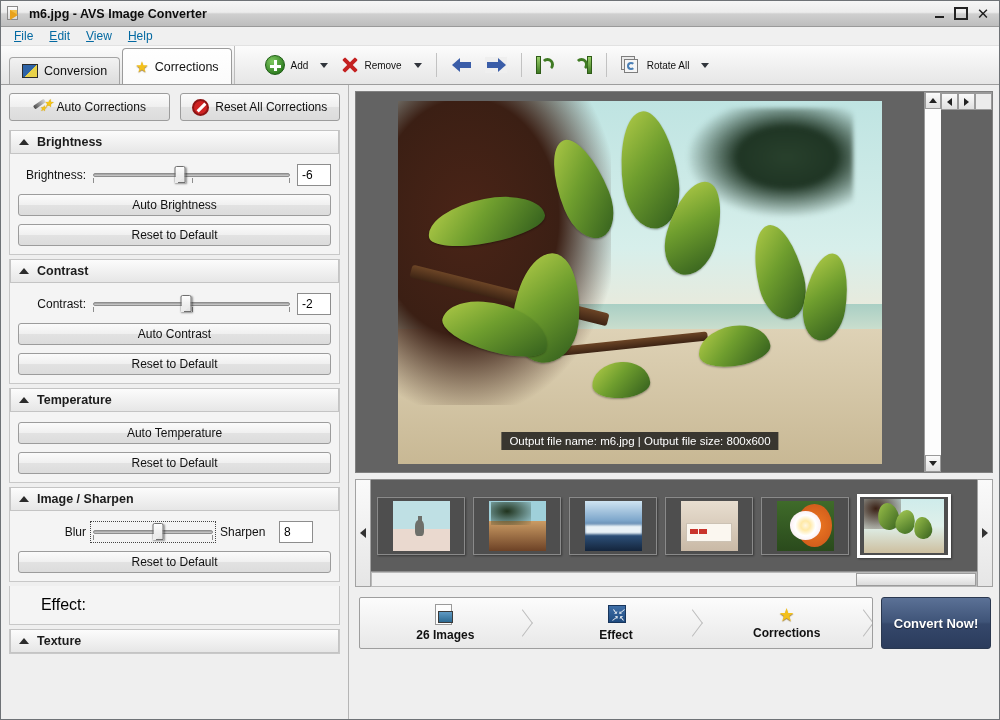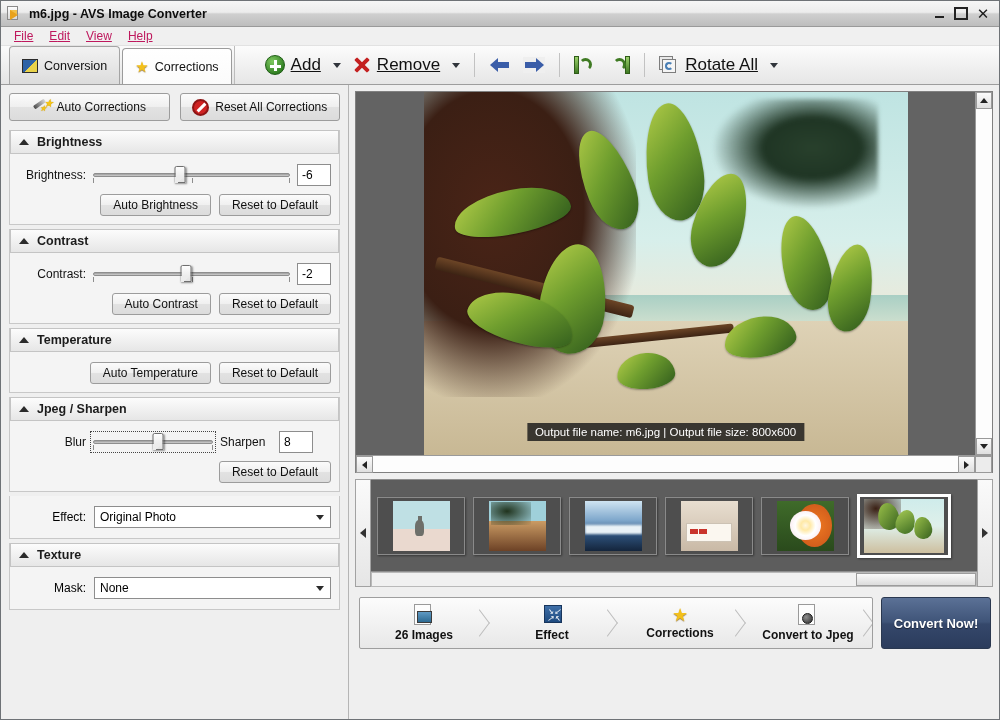--- a/index.html
+++ b/index.html
@@ -30,36 +30,36 @@
   .title-text { font-weight:bold; font-size:12.5px; color:#0d0d0d; white-space:nowrap; }
   .winbtns { margin-left:auto; display:flex; align-items:center; gap:0px; padding-right:3px;}
   .winbtn { width:22px;height:18px; display:flex;align-items:center;justify-content:center;
       font-size:13px; color:#1a1a1a; line-height:1; }
   .winbtn.min::after { content:""; width:9px;height:2px;background:#222; margin-top:6px; }
   .winbtn.max::after { content:""; width:10px;height:9px;border:2px solid #222; }
   .winbtn.close { font-size:15px; font-weight:400; }
   
   .menubar { height:19px; flex:0 0 19px; display:flex; align-items:center;
      padding-left:6px; gap:2px; background:#f0f0f0; border-bottom:1px solid #e2e2e2;}
-  .menuitem { padding:1px 7px; font-size:12px; color:#be185d;text-decoration:underline; }
+  .menuitem { padding:1px 7px; font-size:12px; color:#0369a1; }
   .menuitem u { text-decoration:underline; }
   
   .topstrip { flex:0 0 38px; display:flex; align-items:flex-end; position:relative;
      background:linear-gradient(to bottom,#fbfbfb,#e4e4e4); border-bottom:1px solid #9d9d9d; }
   .tabs { display:flex; align-items:flex-end; height:38px; padding-left:8px; }
-  .tab { height:38px; display:flex; align-items:center; gap:6px; padding:0 12px;
+  .tab { height:27px; display:flex; align-items:center; gap:6px; padding:0 12px;
      background:linear-gradient(to bottom,#f2f2f2,#dcdcdc); border:1px solid #a4a4a4;
      border-bottom:none; border-radius:4px 4px 0 0; margin-right:2px; font-size:12.5px;
      color:#111; position:relative; top:0; }
   .tab.active { height:36px; background:linear-gradient(to bottom,#ffffff,#fbfbfb);
      border-color:#9b9b9b; z-index:3; font-weight:400; }
   .tb { flex:1; display:flex; align-items:center; height:38px; padding-left:24px; gap:0px;
      background:linear-gradient(to bottom,#fcfcfc,#e6e6e6); border-left:1px solid #bcbcbc;}
   .tbitem { display:flex; align-items:center; gap:6px; padding:4px 6px; height:30px; }
-  .tblabel { font-size:17px; color:#111;text-decoration:underline; }
+  .tblabel { font-size:10px; color:#111; }
   .caret { width:0;height:0;border-left:4px solid transparent;border-right:4px solid transparent;
      border-top:5px solid #31353c; margin:0 6px; }
   .sep { width:1px; height:24px; background:#c2c2c2; margin:0 8px; }
   
   .ic-add { width:20px;height:20px;border-radius:50%;
      background:radial-gradient(circle at 35% 30%, #7ec860, #2f7d21 75%);
      border:1px solid #1d5c14; position:relative; }
   .ic-add::before,.ic-add::after{content:"";position:absolute;background:#fff;}
   .ic-add::before{left:4px;top:8.5px;width:11px;height:3px;}
   .ic-add::after{left:8.5px;top:4px;width:3px;height:11px;}
@@ -121,32 +121,32 @@
      border-radius:2px; box-sizing:border-box; }
   .slider .tick { position:absolute; top:11px; width:1px; height:5px; background:#8d8d8d; }
   .slider .thumb { position:absolute; top:-1px; width:11px; height:17px;
      background:linear-gradient(to bottom,#fdfdfd,#e3e3e3); border:1px solid #6f6f6f;
      border-radius:2px 2px 0 0; transform:translateX(-50%); }
   .slider .thumb::after{content:"";position:absolute;left:-1px;top:10px;width:11px;height:6px;
      background:linear-gradient(135deg,#ececec 50%,transparent 51%);}
   .slider.focus { outline:1px dotted #444; outline-offset:2px; }
   .numbox { width:34px; height:22px; background:#fff; border:1px solid #8d8d8d;
      font-size:12px; display:flex; align-items:center; padding-left:4px; color:#000; }
-  .btnrow2 { display:flex; gap:8px; justify-content:flex-end; }
+  .btnrow2 { display:flex; gap:8px; justify-content:flex-end;flex-direction:column; }
   .btn.sm { height:22px; padding:0 12px; font-size:12px; }
   .cbrow { display:flex; align-items:center; gap:8px; }
-  .cblabel { font-size:12px; }
+  .cblabel { font-size:16px; }
   .combo { flex:1; height:22px; background:#fff; border:1px solid #8d8d8d; display:flex;
      align-items:center; padding-left:5px; font-size:12px; position:relative; }
   .combo .arr { position:absolute; right:6px; top:8px; width:0;height:0;
      border-left:4px solid transparent;border-right:4px solid transparent;border-top:5px solid #2b2b2b;}
   
   .right { flex:1; display:flex; flex-direction:column; min-width:0; background:#efefef; }
   .preview-wrap { margin:6px 6px 0 6px; border:1px solid #808080; flex:0 0 382px;
-     display:flex; flex-direction:column; background:#636363; position:relative; }
+     display:flex; background:#636363; position:relative; }
   .preview-main { flex:1; display:flex; min-height:0; }
   .preview-canvas { flex:1; position:relative; overflow:hidden; background:#636363;
      display:flex; align-items:center; justify-content:center; }
   .photo { width:484px; height:363px; position:relative; overflow:hidden;
      background:linear-gradient(to bottom,#cfeceb 0%,#d9eeea 38%,#e7e3d2 55%,#d8cdb4 100%); }
   .photo .sky { position:absolute; left:0;right:0;top:0;height:58%;
      background:linear-gradient(to bottom,#bfe4e2,#d7efeb 70%,#e9eadc 100%); }
   .photo .sea { position:absolute; left:0;right:0;top:56%;height:8%;
      background:linear-gradient(to bottom,#a9cfc4,#cfe0cf); }
   .photo .sand { position:absolute; left:0;right:0;top:63%;bottom:0;
@@ -391,21 +391,21 @@
             <div class="btnrow2">
               <div class="btn sm">Auto Temperature</div>
               <div class="btn sm">Reset to Default</div>
             </div>
           </div>
         </div>
 
         <div class="group">
           <div class="ghead">
             <span class="tri"></span>
-            <span>Jpeg / Sharpen</span>
+            <span>Image / Sharpen</span>
           </div>
           <div class="gbody">
             <div class="sliderrow">
               <span class="slabel" style="width:68px">Blur</span>
               <div class="slider focus" style="flex:0 0 120px">
                 <div class="track"></div>
                 <div class="tick" style="left:0"></div>
                   <div class="tick" style="left:50%"></div>
                   <div class="tick" style="right:0"></div>
                 <div class="thumb" id="th3" style="left: 54%;"></div>
@@ -416,41 +416,28 @@
             <div class="btnrow2">
               <div class="btn sm">Reset to Default</div>
             </div>
           </div>
         </div>
 
         <div class="group">
           <div class="gbody" style="padding-bottom:10px">
             <div class="cbrow">
               <span class="cblabel" style="width:68px;text-align:right">Effect:</span>
-              <div class="combo">
-                <span>Original Photo</span>
-                <span class="arr"></span>
-              </div>
             </div>
           </div>
         </div>
 
         <div class="group">
           <div class="ghead">
             <span class="tri"></span>
             <span>Texture</span>
-          </div>
-          <div class="gbody" style="padding-bottom:10px">
-            <div class="cbrow">
-              <span class="cblabel" style="width:68px;text-align:right">Mask:</span>
-              <div class="combo">
-                <span>None</span>
-                <span class="arr"></span>
-              </div>
-            </div>
           </div>
         </div>
 
       </div>
     </div>
 
     <div class="right">
 
       <div class="preview-wrap">
         <div class="preview-main">
@@ -572,28 +559,20 @@
                   <i class="a" style="left:14px;top:11px">↖</i>
               </span>
               <span class="steplabel">Effect</span>
               <span class="chev"></span>
             </div>
             <div class="step">
               <span class="bigstar">★</span>
               <span class="steplabel">Corrections</span>
               <span class="chev"></span>
             </div>
-            <div class="step">
-              <span class="sic cam">
-                  <i class="page"></i>
-                  <i class="lens"></i>
-                </span>
-              <span class="steplabel">Convert to Jpeg</span>
-              <span class="chev"></span>
-            </div>
           </div>
           <div class="convert">Convert Now!</div>
         </div>
       </div>
 
     </div>
   </div>
 </div>
 
 </body></html>

